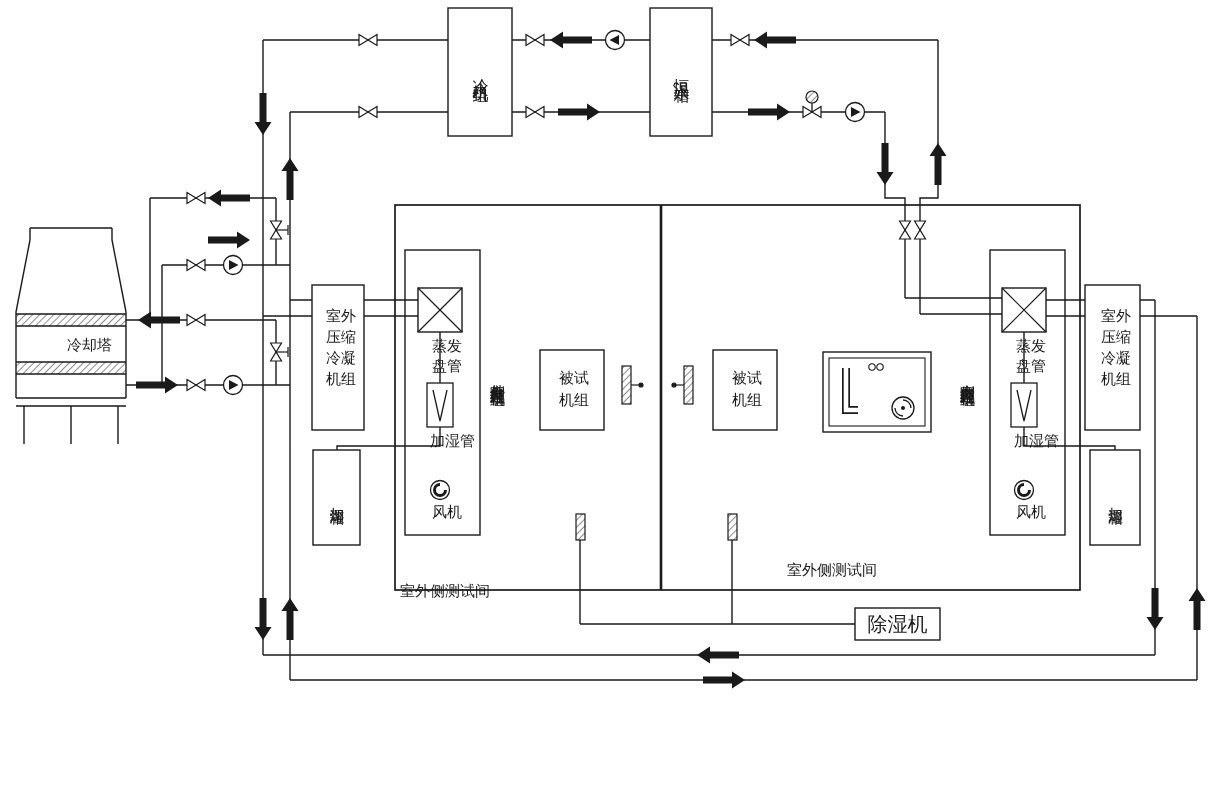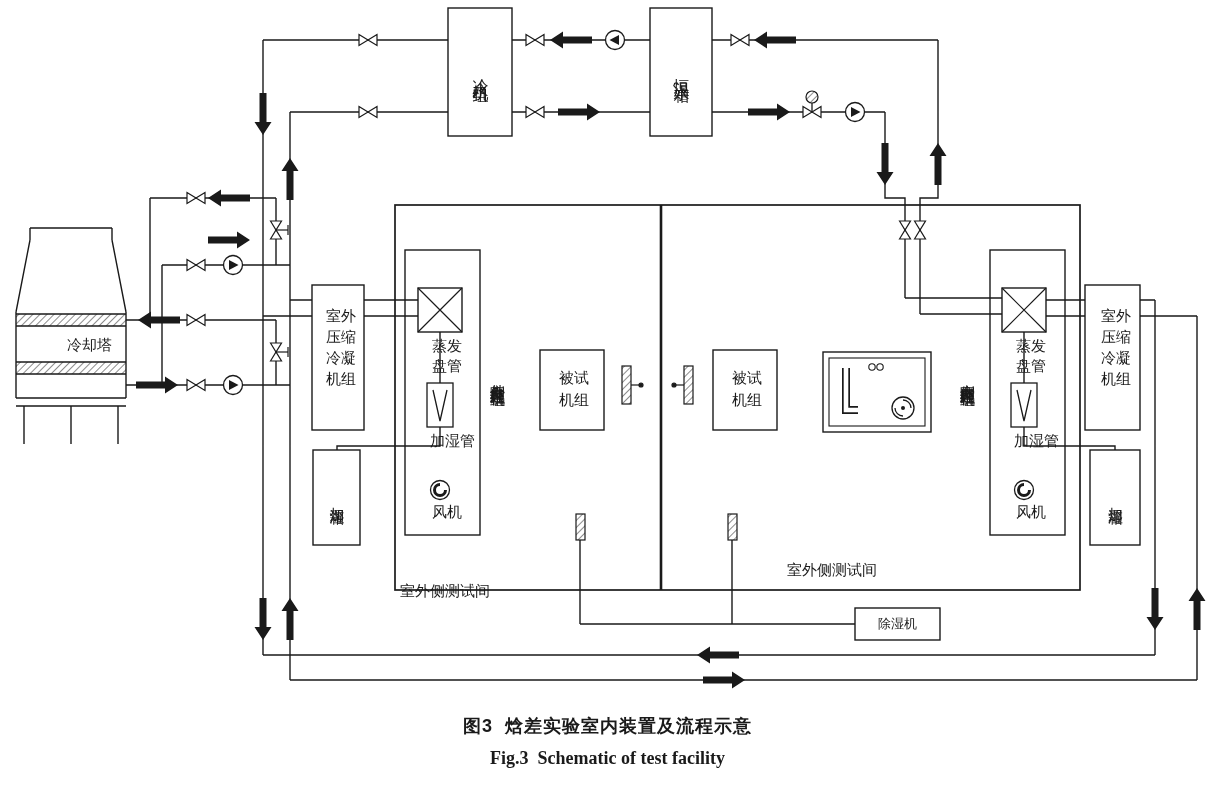--- a/index.html
+++ b/index.html
@@ -228,19 +228,17 @@
   <span class="vtext">加湿箱</span>
     </div>
 
 <div class="lbl center brk" style="left:555px;top:367px;width:34px;line-height:22px">被试机组</div>
 <div class="lbl center brk" style="left:728px;top:367px;width:34px;line-height:22px">被试机组</div>
 
 <div class="lbl" style="left:400px;top:581px;width:120px">室外侧测试间</div>
 <div class="lbl" style="left:787px;top:560px;width:120px">室外侧测试间</div>
 
 <div class="vbox" style="left:855px;top:608px;width:85px;height:32px">
-  <span style="font-size:13px">除湿机</span>
-    </div>
-
-<div class="cap cap-cn" style="top:714px">图3  焓差实验室内装置及流程示意</div>
-<div class="cap cap-en" style="top:748px">Fig.3  Schematic of test facility</div>
+  <span style="font-size:20px">除湿机</span>
+    </div>
+
 
 </div>
 
 </body></html>

